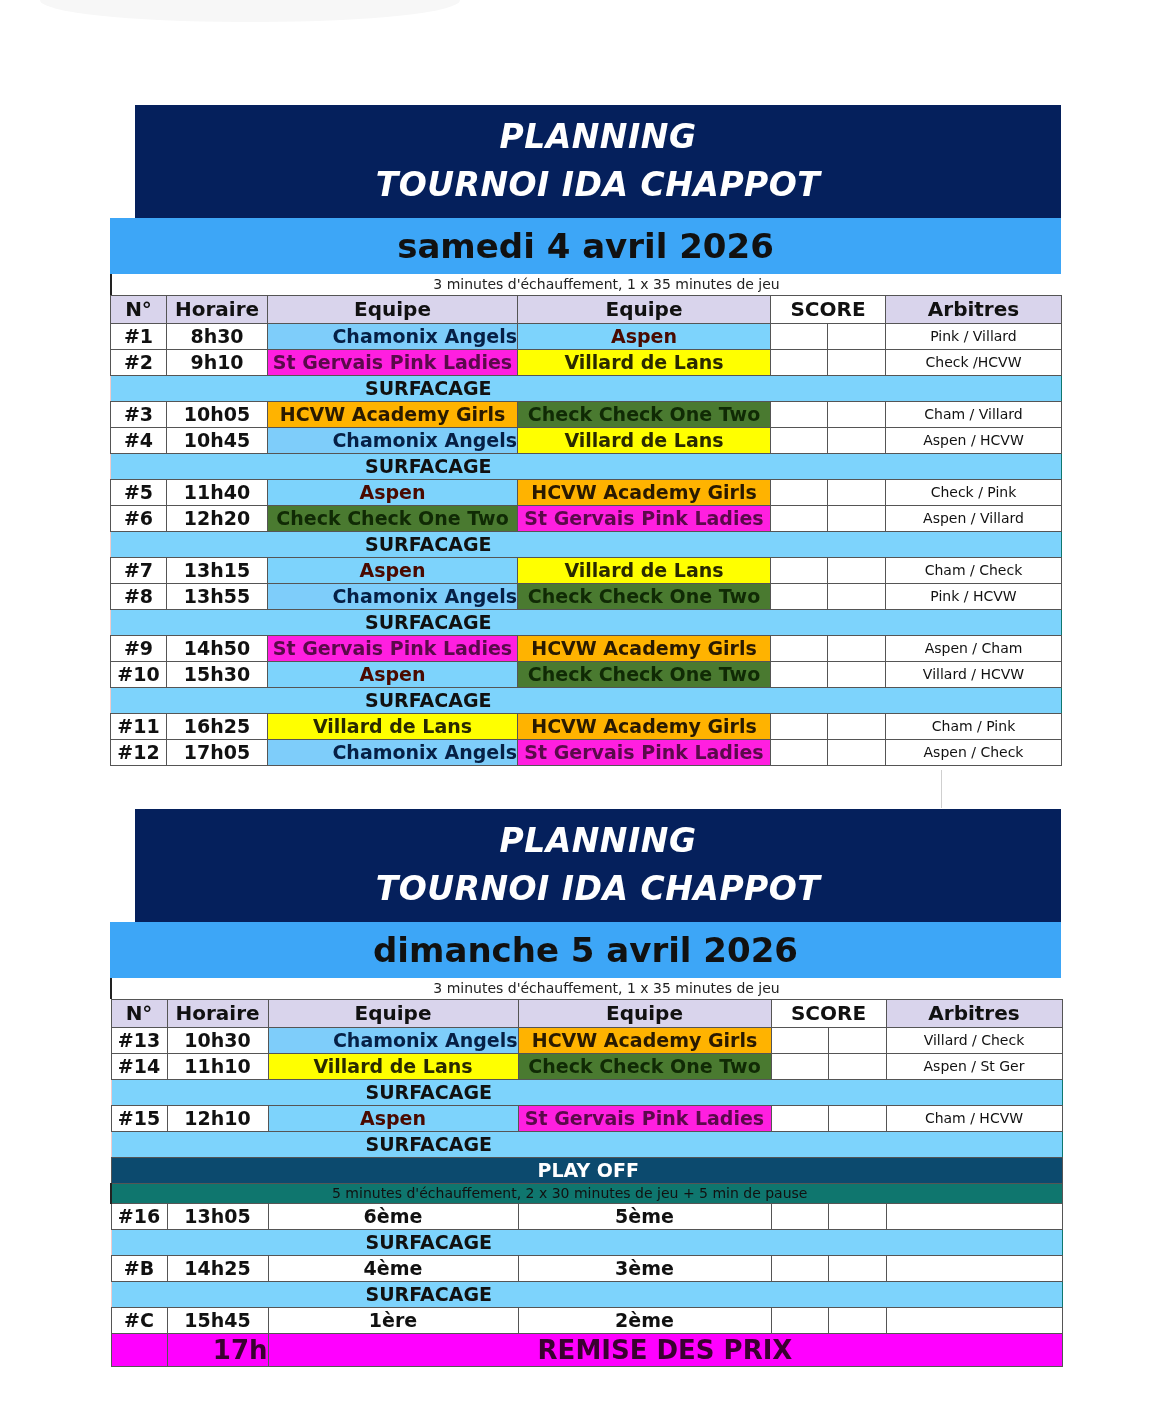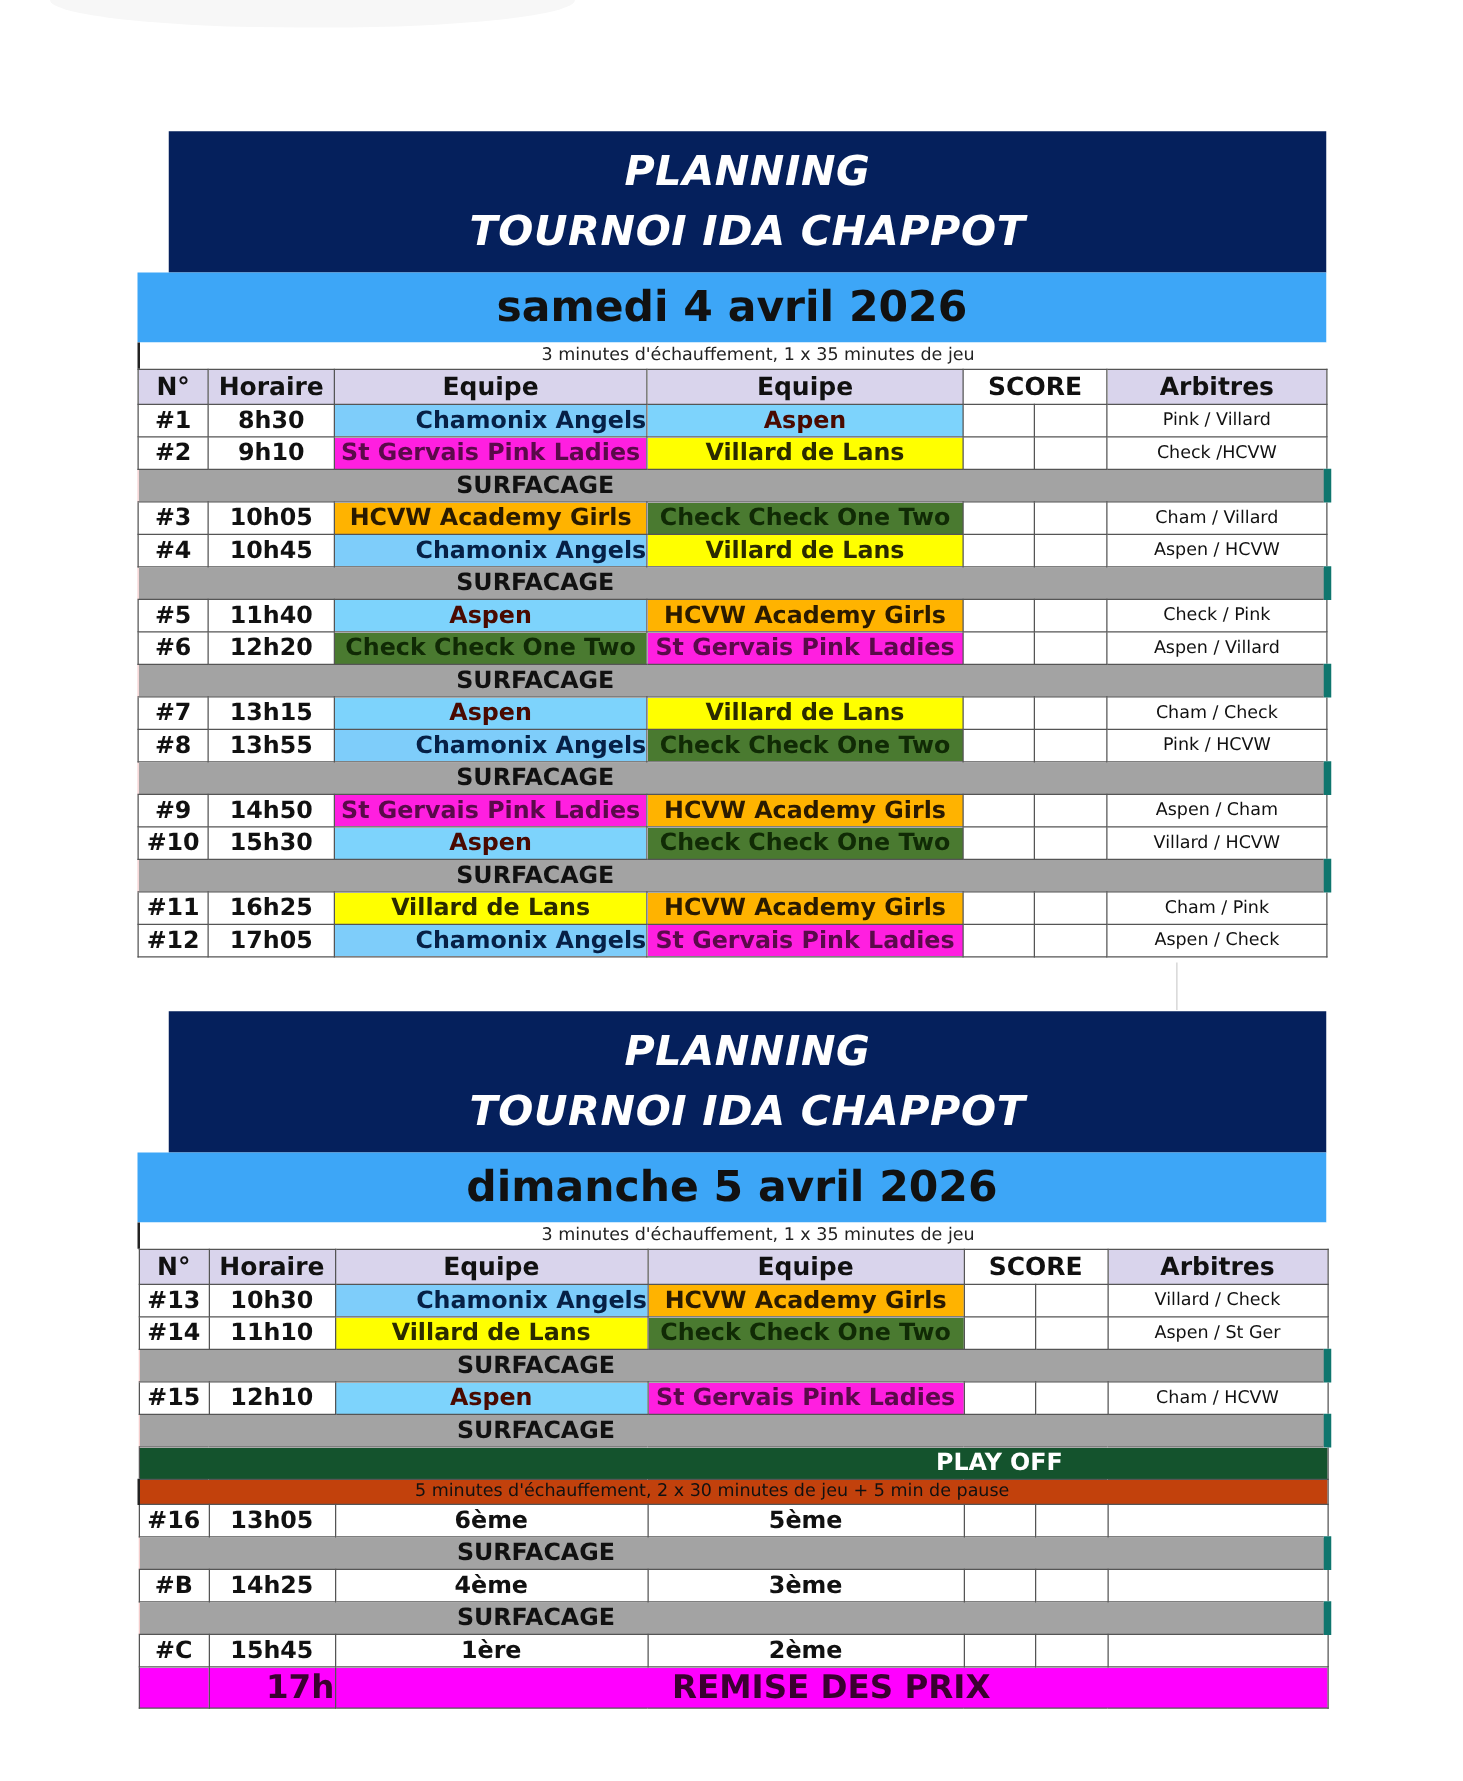--- a/index.html
+++ b/index.html
@@ -14,30 +14,30 @@
   .banner .l2 { font-size:33px; line-height:48px; padding-bottom:9px; }
   .date { background:#3da6f7; text-align:center; font-weight:bold; font-size:34px; line-height:56px; height:56px; color:#111; }
   .subtitle { background:#fff; text-align:center; font-size:14px; line-height:21px; height:21px; color:#222;
               border-left:2px solid #222;padding-left:40px; }
   table { border-collapse:collapse; width:951px; table-layout:fixed; }
   td, th { border:1px solid #555; padding:0; text-align:center; white-space:nowrap; overflow:hidden;
            font-weight:bold; font-size:19px; height:25px; line-height:25px; }
   th { background:#d9d4ec; font-size:20px; height:27px; }
   th.score { background:#fff; }
   td.arb { font-weight:normal; font-size:14px; }
-  .break td { background:#a3a3a3; border-left:1px solid #f3cccb; border-right:6px solid #0f766e; }
+  .break td { background:#7dd3fc; border-left:1px solid #f3cccb; border-right:1px solid #0f766e; }
   .break td.lbl { text-align:left; padding-left:254px; font-size:19px; }
   .c-cham { background:#7ecdfa; color:#062046;text-align:right; }
   .c-aspen { background:#7dd3fc; color:#4a0a00; }
   .c-pink { background:#ff1fe0; color:#5a0a4a; }
   .c-villard { background:#ffff00; color:#2a2a00; }
   .c-hcvw { background:#ffb300; color:#2a1a00; }
   .c-check { background:#4a7a30; color:#102a05; }
-  .playoff td { background:#14532d; color:#fff; font-size:19px; text-align:center; padding-left:426px; }
-  .sub2 td { background:#c2410c; font-weight:normal; font-size:14px; height:19px; line-height:19px;
+  .playoff td { background:#0c4a6e; color:#fff; font-size:19px; text-align:left; padding-left:426px; }
+  .sub2 td { background:#0f766e; font-weight:normal; font-size:14px; height:19px; line-height:19px;
              text-align:left; padding-left:220px; border-left:2px solid #222; }
   .prize td { background:#ff00ff; font-size:26px; color:#3a0030; height:32px; line-height:32px; }
   .prize td.time { text-align:right; padding-left:6px; font-size:26px; }
   col.c1 { width:56px; } col.c2 { width:101px; } col.c3 { width:250px; } col.c4 { width:253px; }
   col.c5 { width:57px; } col.c6 { width:58px; } col.c7 { width:176px; }
   .vline { position:absolute; left:941px; top:770px; width:1px; height:38px; background:#cfcfcf; }
   .topshade { position:absolute; left:40px; top:0; width:420px; height:22px; border-radius:0 0 200px 200px / 0 0 22px 22px;
               background:#f7f7f7; }
 </style>
 </head>

